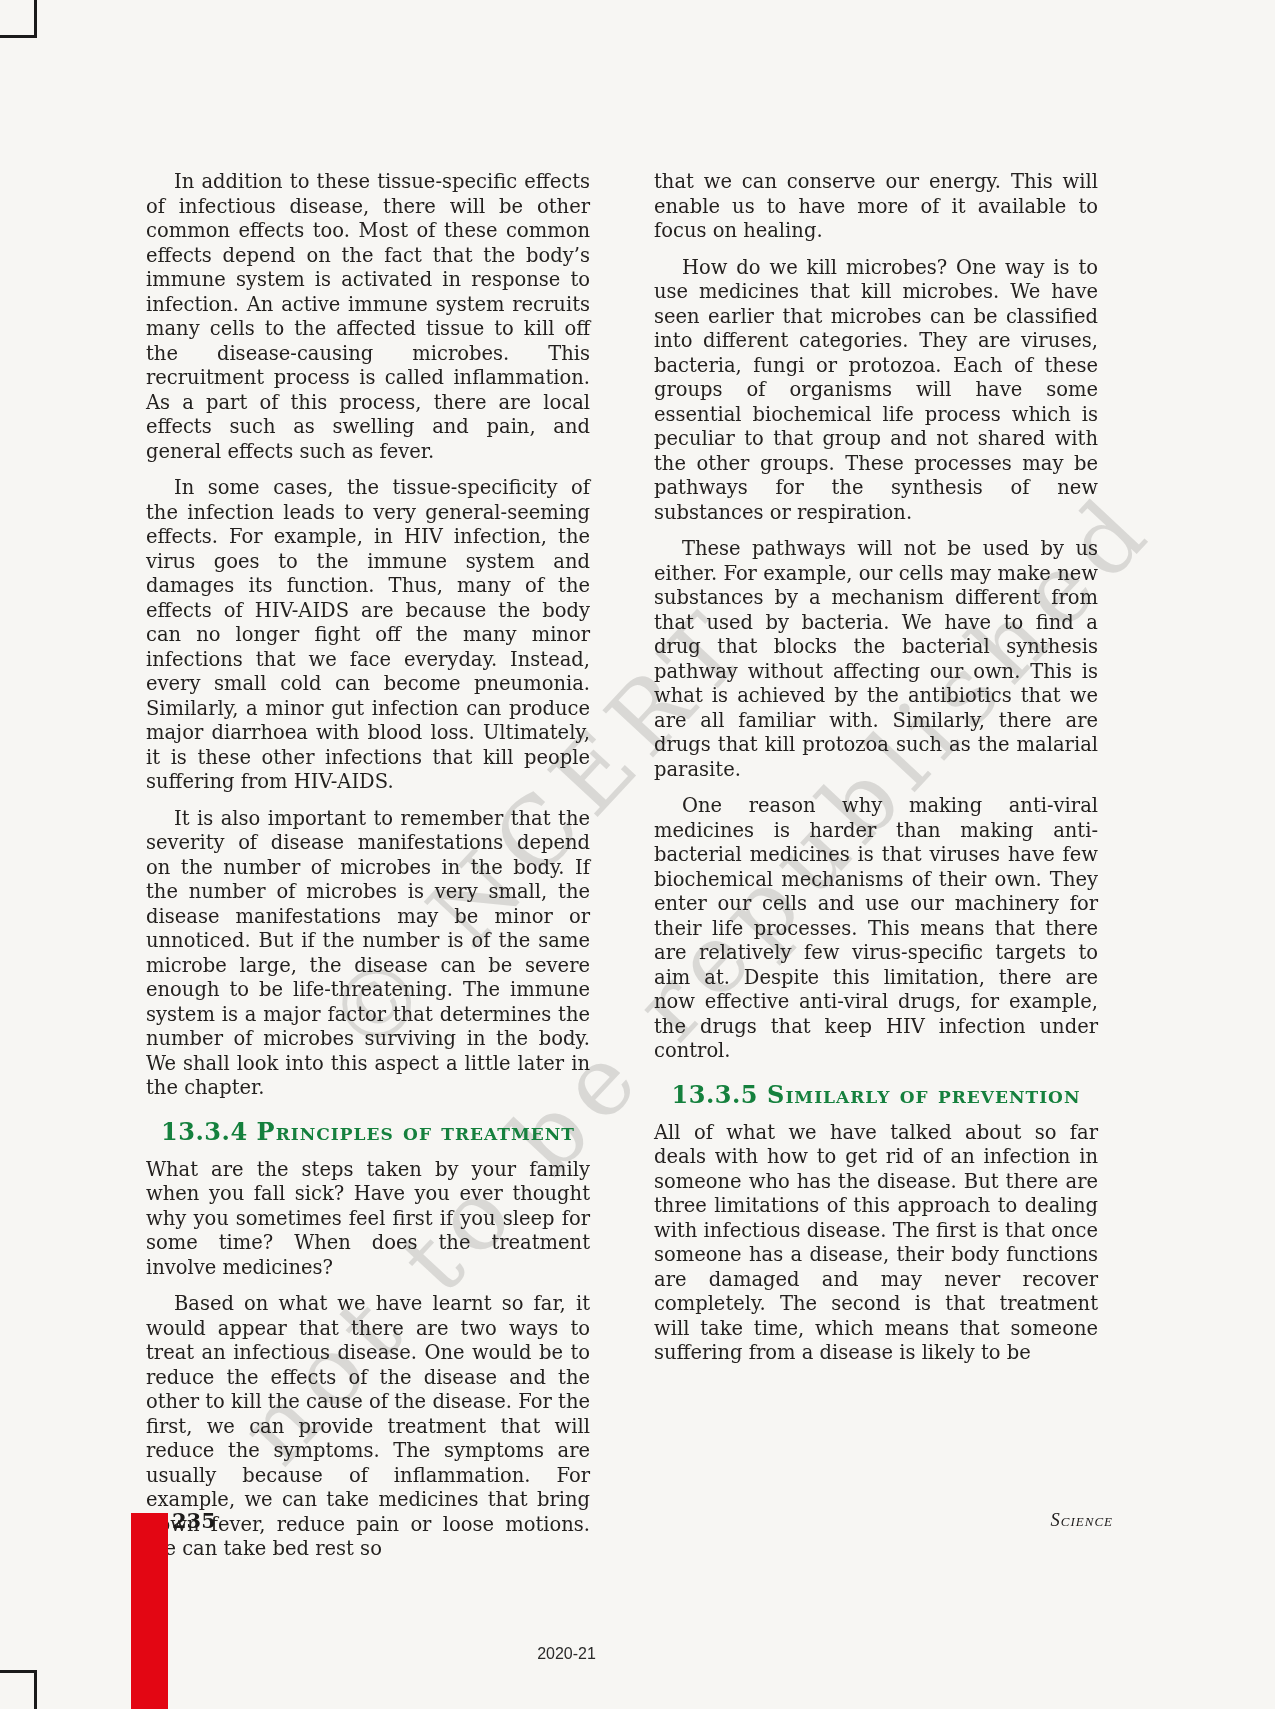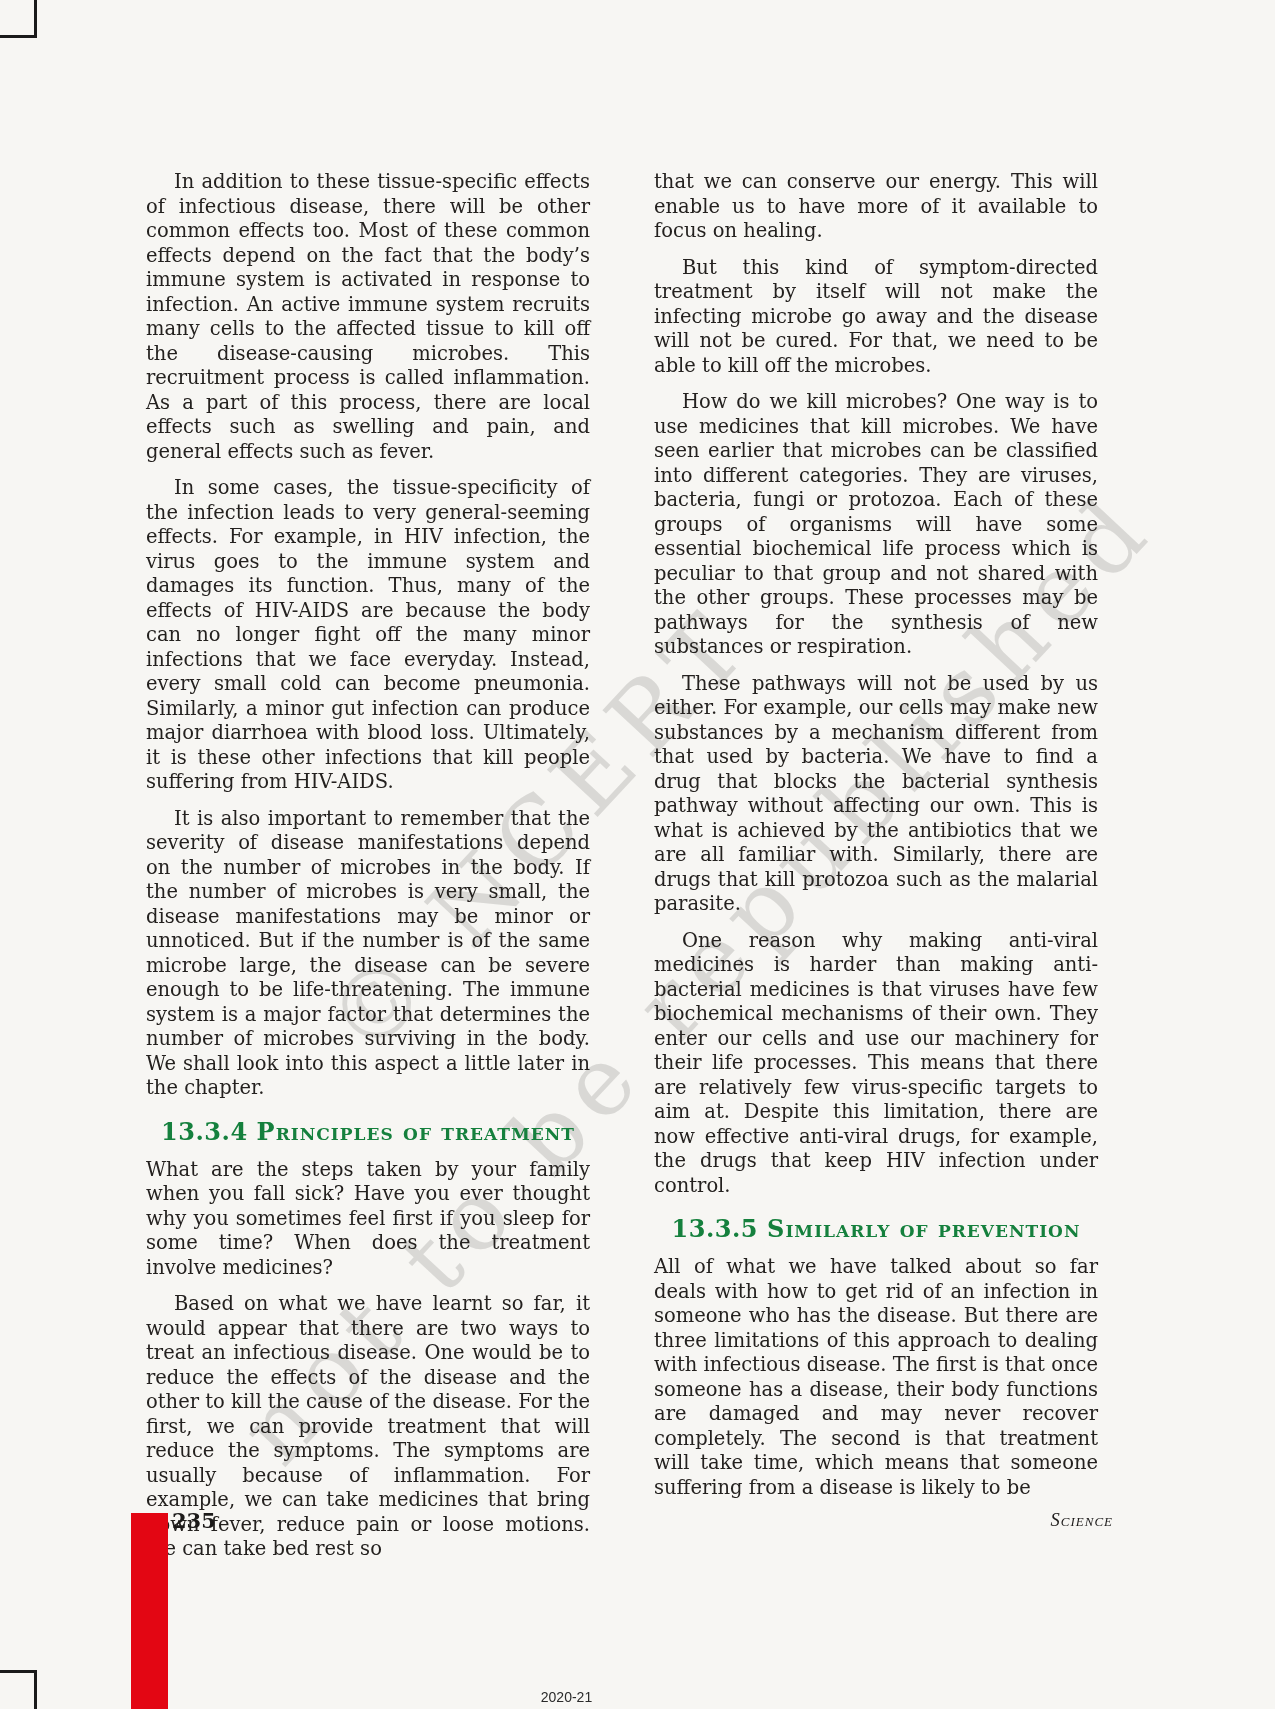--- a/index.html
+++ b/index.html
@@ -54,21 +54,21 @@
   .red-bar{position:absolute;left:131px;top:1513px;width:37px;height:196px;background:#e30613;z-index:2;}
   .page-number{position:absolute;left:172px;top:1508px;font-size:21px;font-weight:bold;color:#1c1a19;z-index:2;}
   .footer-book{
     position:absolute;right:162px;top:1510px;
     font-size:18.5px;font-style:italic;font-variant:small-caps;
     letter-spacing:1px;color:#1c1a19;z-index:2;font-family:Liberation Serif, serif;
   }
   .footer-year{
     position:absolute;left:0;top:1645px;width:1133px;
     text-align:center;font-family:"Liberation Sans", sans-serif;
-    font-size:14px;color:#2a2a2a;z-index:2;margin-top:44px;
+    font-size:16px;color:#2a2a2a;z-index:2;
   }
 </style>
 </head>
 <body>
 
 <div class="page">
 
   <div class="cropmark cm-tl-v"></div>
   <div class="cropmark cm-tl-h"></div>
   <div class="cropmark cm-bl-h"></div>
@@ -85,21 +85,20 @@
     <p class="para indent">It is also important to remember that the severity of disease manifestations depend on the number of microbes in the body. If the number of microbes is very small, the disease manifestations may be minor or unnoticed. But if the number is of the same microbe large, the disease can be severe enough to be life-threatening. The immune system is a major factor that determines the number of microbes surviving in the body. We shall look into this aspect a little later in the chapter.</p>
     <h3 class="subheading">
       <span class="sec-num">13.3.4</span><span class="sec-title">Principles of treatment</span>
     </h3>
     <p class="para">What are the steps taken by your family when you fall sick? Have you ever thought why you sometimes feel first if you sleep for some time? When does the treatment involve medicines?</p>
     <p class="para indent">Based on what we have learnt so far, it would appear that there are two ways to treat an infectious disease. One would be to reduce the effects of the disease and the other to kill the cause of the disease. For the first, we can provide treatment that will reduce the symptoms. The symptoms are usually because of inflammation. For example, we can take medicines that bring down fever, reduce pain or loose motions. We can take bed rest so</p>
   </div>
 
   <div class="col col-right">
     <p class="para">that we can conserve our energy. This will enable us to have more of it available to focus on healing.</p>
-    <p class="para indent">But this kind of symptom-directed treatment by itself will not make the infecting microbe go away and the disease will not be cured. For that, we need to be able to kill off the microbes.</p>
     <p class="para indent">How do we kill microbes? One way is to use medicines that kill microbes. We have seen earlier that microbes can be classified into different categories. They are viruses, bacteria, fungi or protozoa. Each of these groups of organisms will have some essential biochemical life process which is peculiar to that group and not shared with the other groups. These processes may be pathways for the synthesis of new substances or respiration.</p>
     <p class="para indent">These pathways will not be used by us either. For example, our cells may make new substances by a mechanism different from that used by bacteria. We have to find a drug that blocks the bacterial synthesis pathway without affecting our own. This is what is achieved by the antibiotics that we are all familiar with. Similarly, there are drugs that kill protozoa such as the malarial parasite.</p>
     <p class="para indent">One reason why making anti-viral medicines is harder than making anti-bacterial medicines is that viruses have few biochemical mechanisms of their own. They enter our cells and use our machinery for their life processes. This means that there are relatively few virus-specific targets to aim at. Despite this limitation, there are now effective anti-viral drugs, for example, the drugs that keep HIV infection under control.</p>
     <h3 class="subheading">
       <span class="sec-num">13.3.5</span><span class="sec-title">Similarly of prevention</span>
     </h3>
     <p class="para">All of what we have talked about so far deals with how to get rid of an infection in someone who has the disease. But there are three limitations of this approach to dealing with infectious disease. The first is that once someone has a disease, their body functions are damaged and may never recover completely. The second is that treatment will take time, which means that someone suffering from a disease is likely to be</p>
   </div>
 
   <div class="red-bar"></div>

